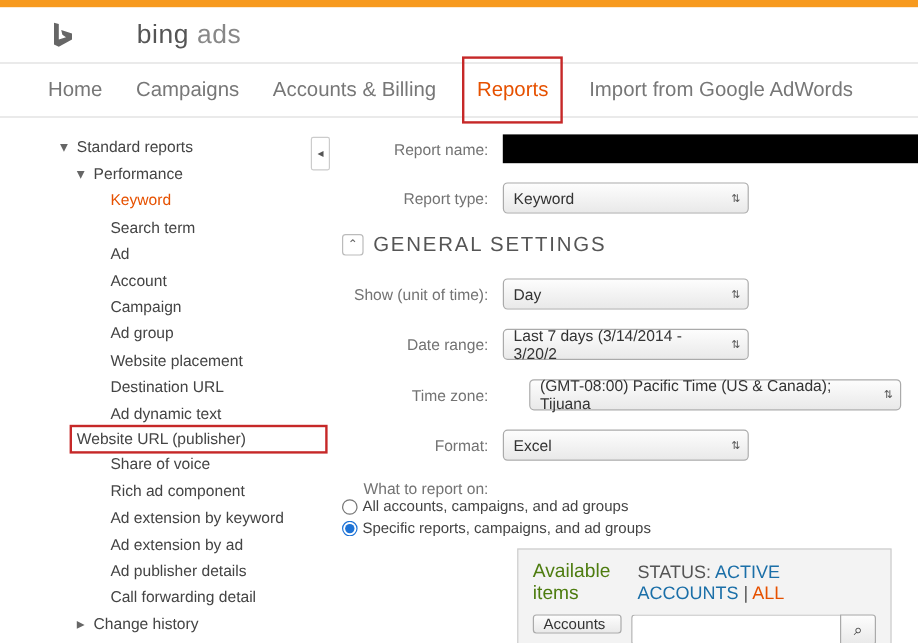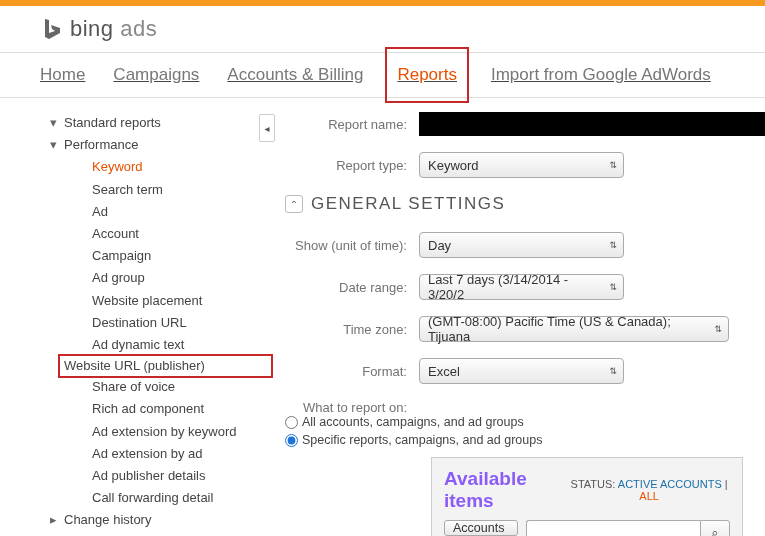--- a/index.html
+++ b/index.html
@@ -1,55 +1,55 @@
 <!DOCTYPE html>
 <html><head>
 <meta charset="utf-8">
 <style>
   * { box-sizing: border-box; margin: 0; padding: 0; }
   body { font-family: "Segoe UI", Arial, sans-serif; font-size: 13px; color: #444; background: #fff; width: 765px; }
   .top-orange { height: 6px; background: #f79a1f; }
-  .logo-row { padding: 10px 0 10px 40px; display: flex; align-items: center; }
+  .logo-row { padding: 10px 0 10px 40px; display: flex; align-items: center; gap: 44px; }
   .logo-row .b-icon { width: 24px; height: 24px; margin-right: 6px; }
   .logo-row .brand { font-size: 22px; font-weight: 400; color: #555; letter-spacing: .5px; }
   .logo-row .brand .light { color: #888; font-weight: 300; }
-  .nav { border-top: 1px solid #ddd; border-bottom: 1px solid #ddd; padding: 0 40px; display: flex; gap: 28px; text-decoration: underline; }
+  .nav { border-top: 1px solid #ddd; border-bottom: 1px solid #ddd; padding: 0 40px; display: flex; gap: 28px; }
   .nav-item { color: #777; font-size: 17px; padding: 12px 0; cursor: pointer; }
   .nav-item.active { color: #e65100; outline: 2px solid #c62828; outline-offset: 4px; padding-left: 6px; padding-right: 6px; }
   .main { display: flex; }
   .side { width: 275px; padding: 14px 4px 14px 64px; position: relative; }
   .collapse-handle { position: absolute; top: 16px; right: 0; width: 16px; height: 28px; border: 1px solid #ccc; border-radius: 2px; display: flex; align-items: center; justify-content: center; font-size: 10px; color: #555; cursor: pointer; background: #fff; }
   .tree-l1 { margin-left: 0; }
-  .tree-l2 { }
+  .tree-l2 { margin-left: 14px; }
   .tree-l3 { margin-left: 28px; }
   .tree-item { padding: 2px 0; color: #444; line-height: 1.4; cursor: pointer; }
   .tree-item.expand::before { content: "▾ "; color: #666; display: inline-block; width: 14px; margin-left: -14px; }
   .tree-item.collapsed::before { content: "▸ "; color: #666; display: inline-block; width: 14px; margin-left: -14px; }
   .tree-item.leaf { padding-left: 0; }
   .tree-item.active { color: #e65100; }
   .tree-item.highlighted { outline: 2px solid #c62828; outline-offset: 0px; padding: 1px 4px; margin-left: -4px; }
   .content { flex: 1; padding: 14px 0 14px 10px; }
   .form-row { display: flex; align-items: center; margin-bottom: 16px; }
   .form-label { width: 134px; text-align: right; color: #737373; font-size: 13px; padding-right: 12px; }
   .name-box { flex: 1; height: 24px; background: #000; }
   .select-control { flex: 0 0 auto; height: 26px; border: 1px solid #aaa; border-radius: 4px; background: linear-gradient(#fdfdfd,#e9e9e9); display: flex; align-items: center; padding: 0 22px 0 8px; position: relative; font-size: 13px; color: #333; cursor: pointer; }
   .select-control::after { content: "⇅"; font-size: 9px; color: #555; position: absolute; right: 6px; top: 50%; transform: translateY(-50%); }
-  .select-wide { width: 310px; }
+  .select-wide { width: 310px; margin-left: 22px; }
   .select-mid { width: 205px; }
   .section-head { display: flex; align-items: center; gap: 8px; margin: 10px 0 18px 0; }
   .section-head .caret { width: 18px; height: 18px; border: 1px solid #bbb; border-radius: 3px; display: flex; align-items: center; justify-content: center; font-size: 10px; color: #666; cursor: pointer; }
   .section-head .title { font-size: 17px; letter-spacing: 1.5px; color: #555; text-transform: uppercase; }
   .radio-row { display: flex; align-items: flex-end; gap: 4px; font-size: 12.5px; color: #444; }
   .radio-row + .radio-row { margin-top: 4px; }
   input[type=radio] { accent-color: #1e73d6; }
   input[type=checkbox] { accent-color: #1e73d6; }
   .avail-panel { margin-left: 146px; border: 1px solid #ccc; background: #f3f3f3; padding: 10px 12px 12px 12px; width: 312px; }
   .avail-head { display: flex; justify-content: space-between; align-items: center; margin-bottom: 8px; }
-  .avail-head .ttl { font-size: 19px; font-weight: 700; color: #8b5cf6; }
-  .status-line { font-size: 11px; color: #555; text-align: center; }
+  .avail-head .ttl { font-size: 16px; font-weight: 400; color: #4d7c0f; }
+  .status-line { font-size: 15px; color: #555; }
   .status-line .lbl { color: #555; }
   .status-line .active { color: #1b6fa8; }
   .status-line .all { color: #e65100; }
   .avail-controls { display: flex; gap: 8px; margin-bottom: 10px; }
   .selector-box { height: 16px; width: 130px; border: 1px solid #aaa; border-radius: 3px; background: linear-gradient(#fdfdfd,#e9e9e9); display: flex; align-items: center; padding: 0 8px; font-size: 12.5px; color: #333; cursor: pointer; }
   .search-box { flex: 1; display: flex; }
   .search-box input { flex: 1; border: 1px solid #aaa; border-right: none; border-radius: 3px 0 0 3px; height: 26px; padding: 0 6px; font-size: 12.5px; }
   .search-btn { width: 30px; height: 26px; border: 1px solid #aaa; border-radius: 0 3px 3px 0; background: linear-gradient(#fdfdfd,#e9e9e9); display: flex; align-items: center; justify-content: center; font-size: 13px; color: #444; cursor: pointer; }
   .select-all { font-size: 12.5px; color: #333; display: flex; align-items: center; gap: 4px; }
 </style>

